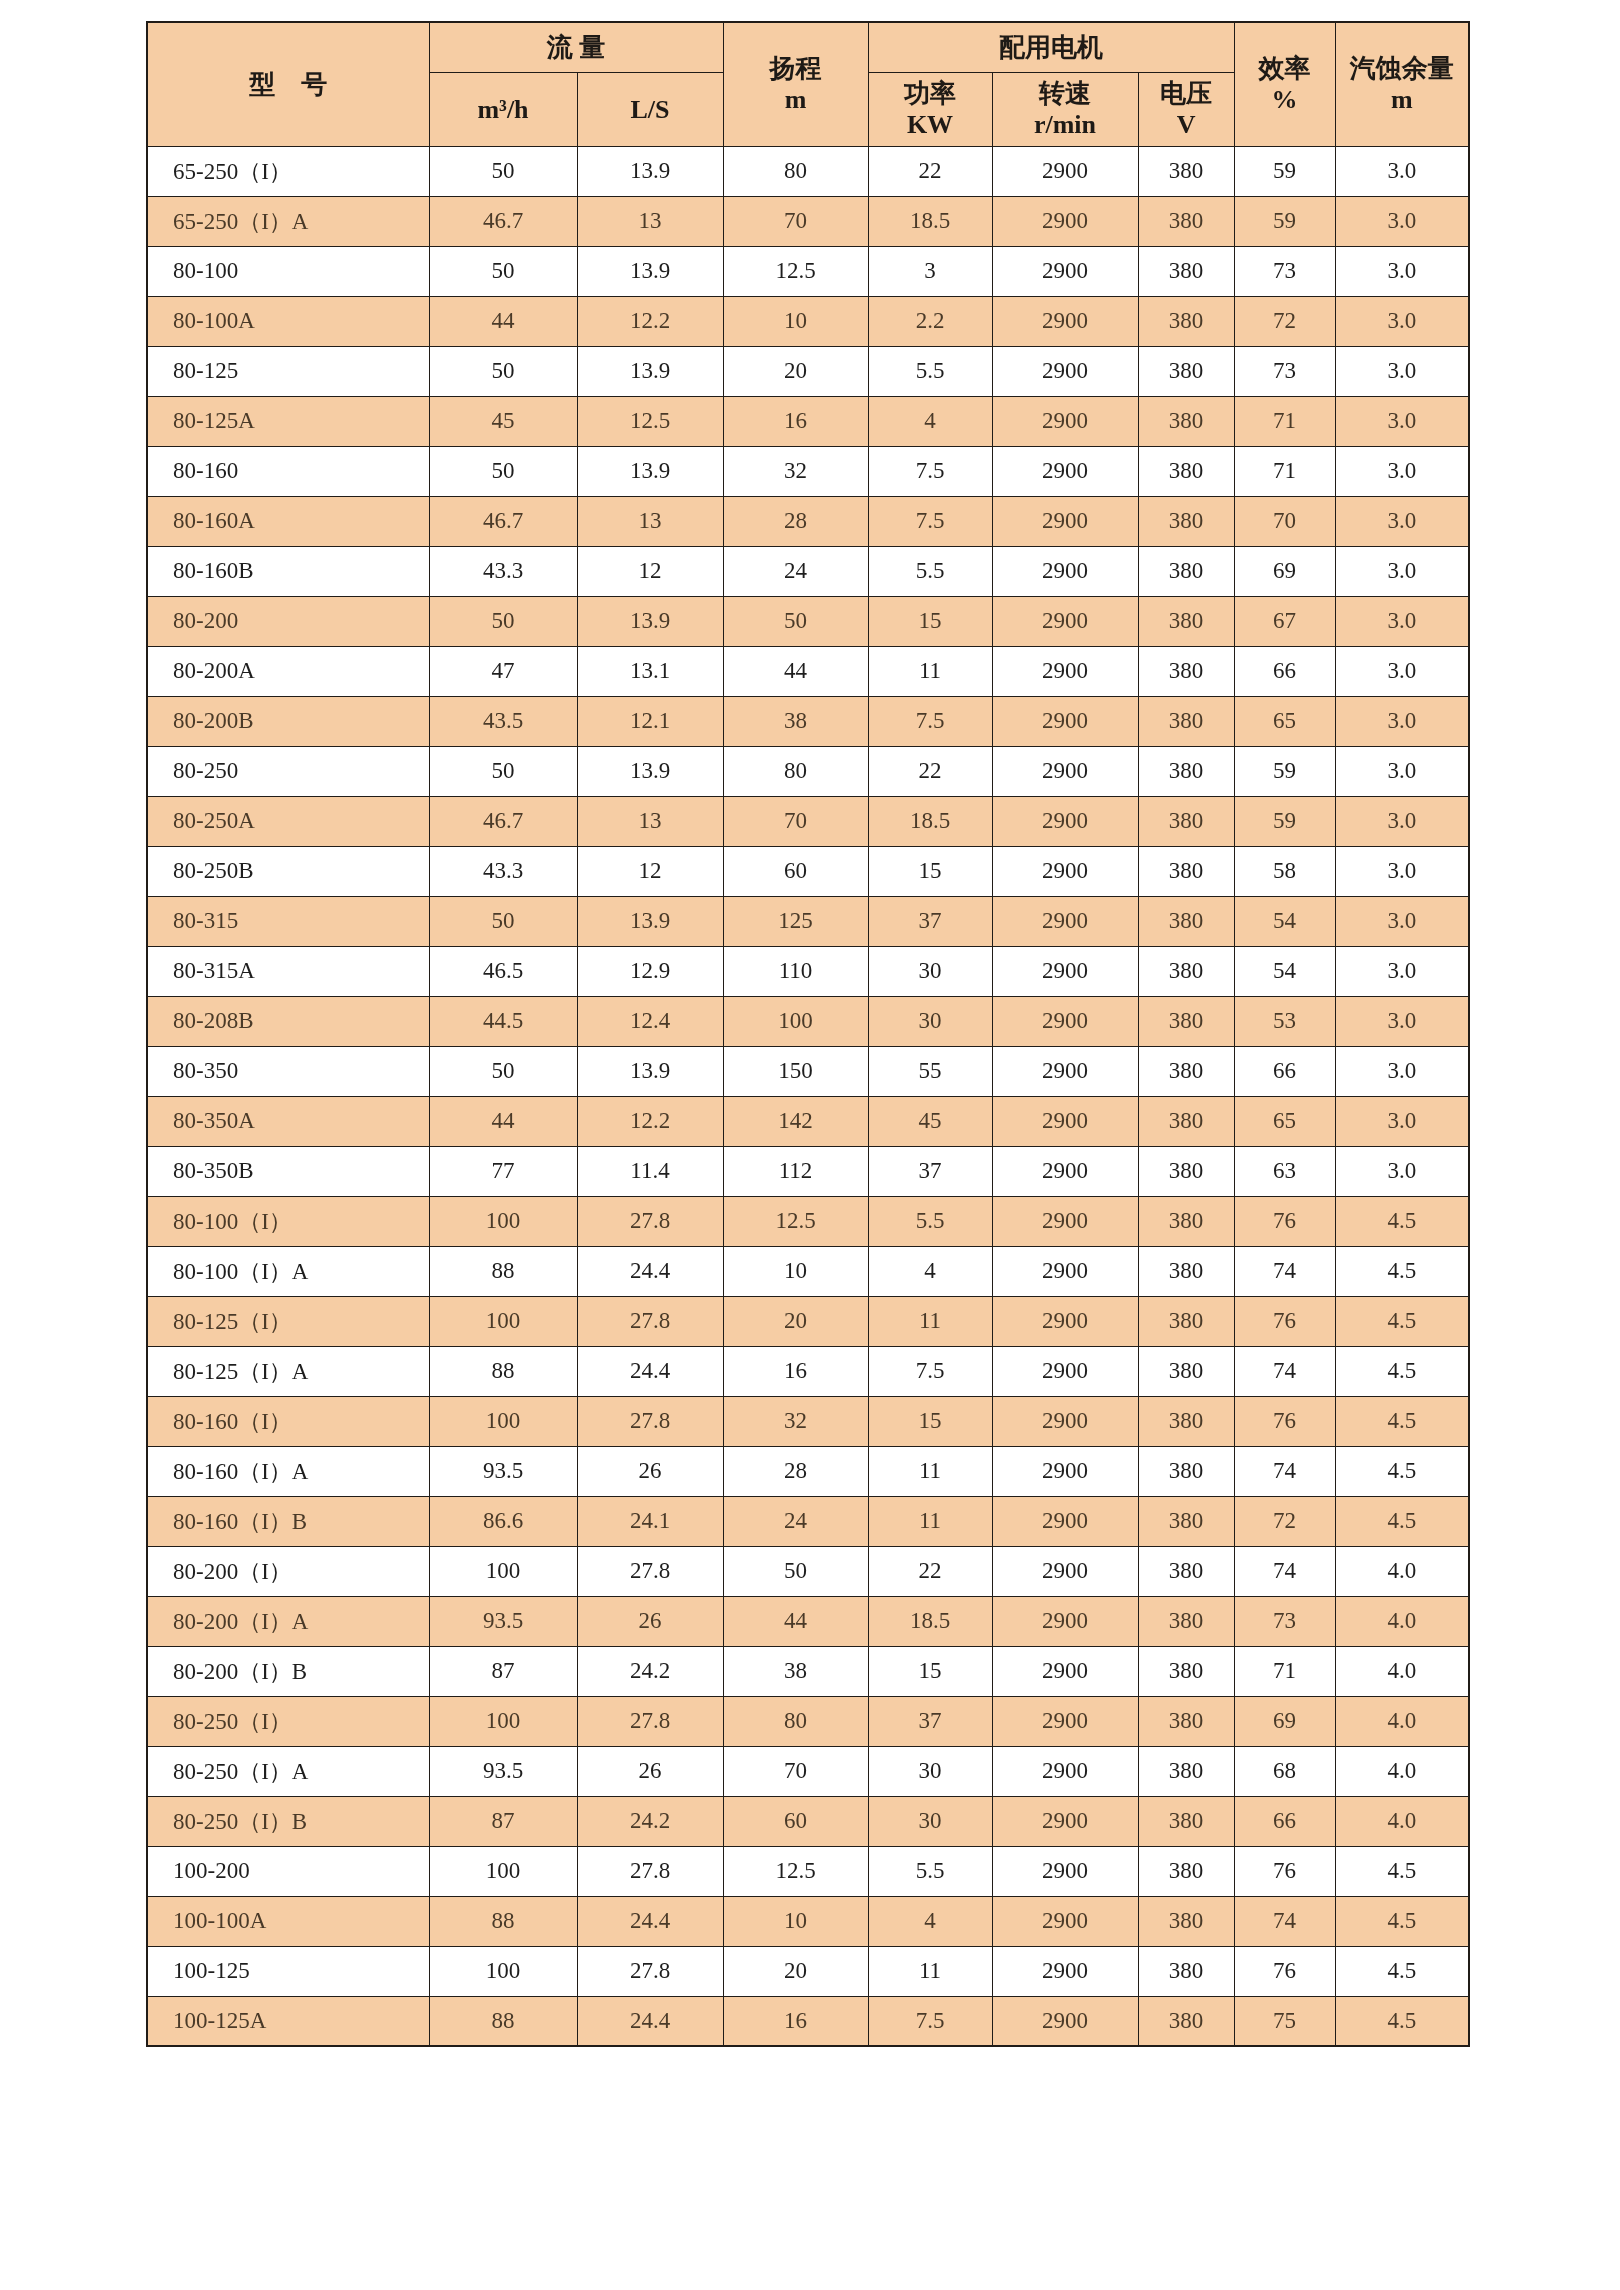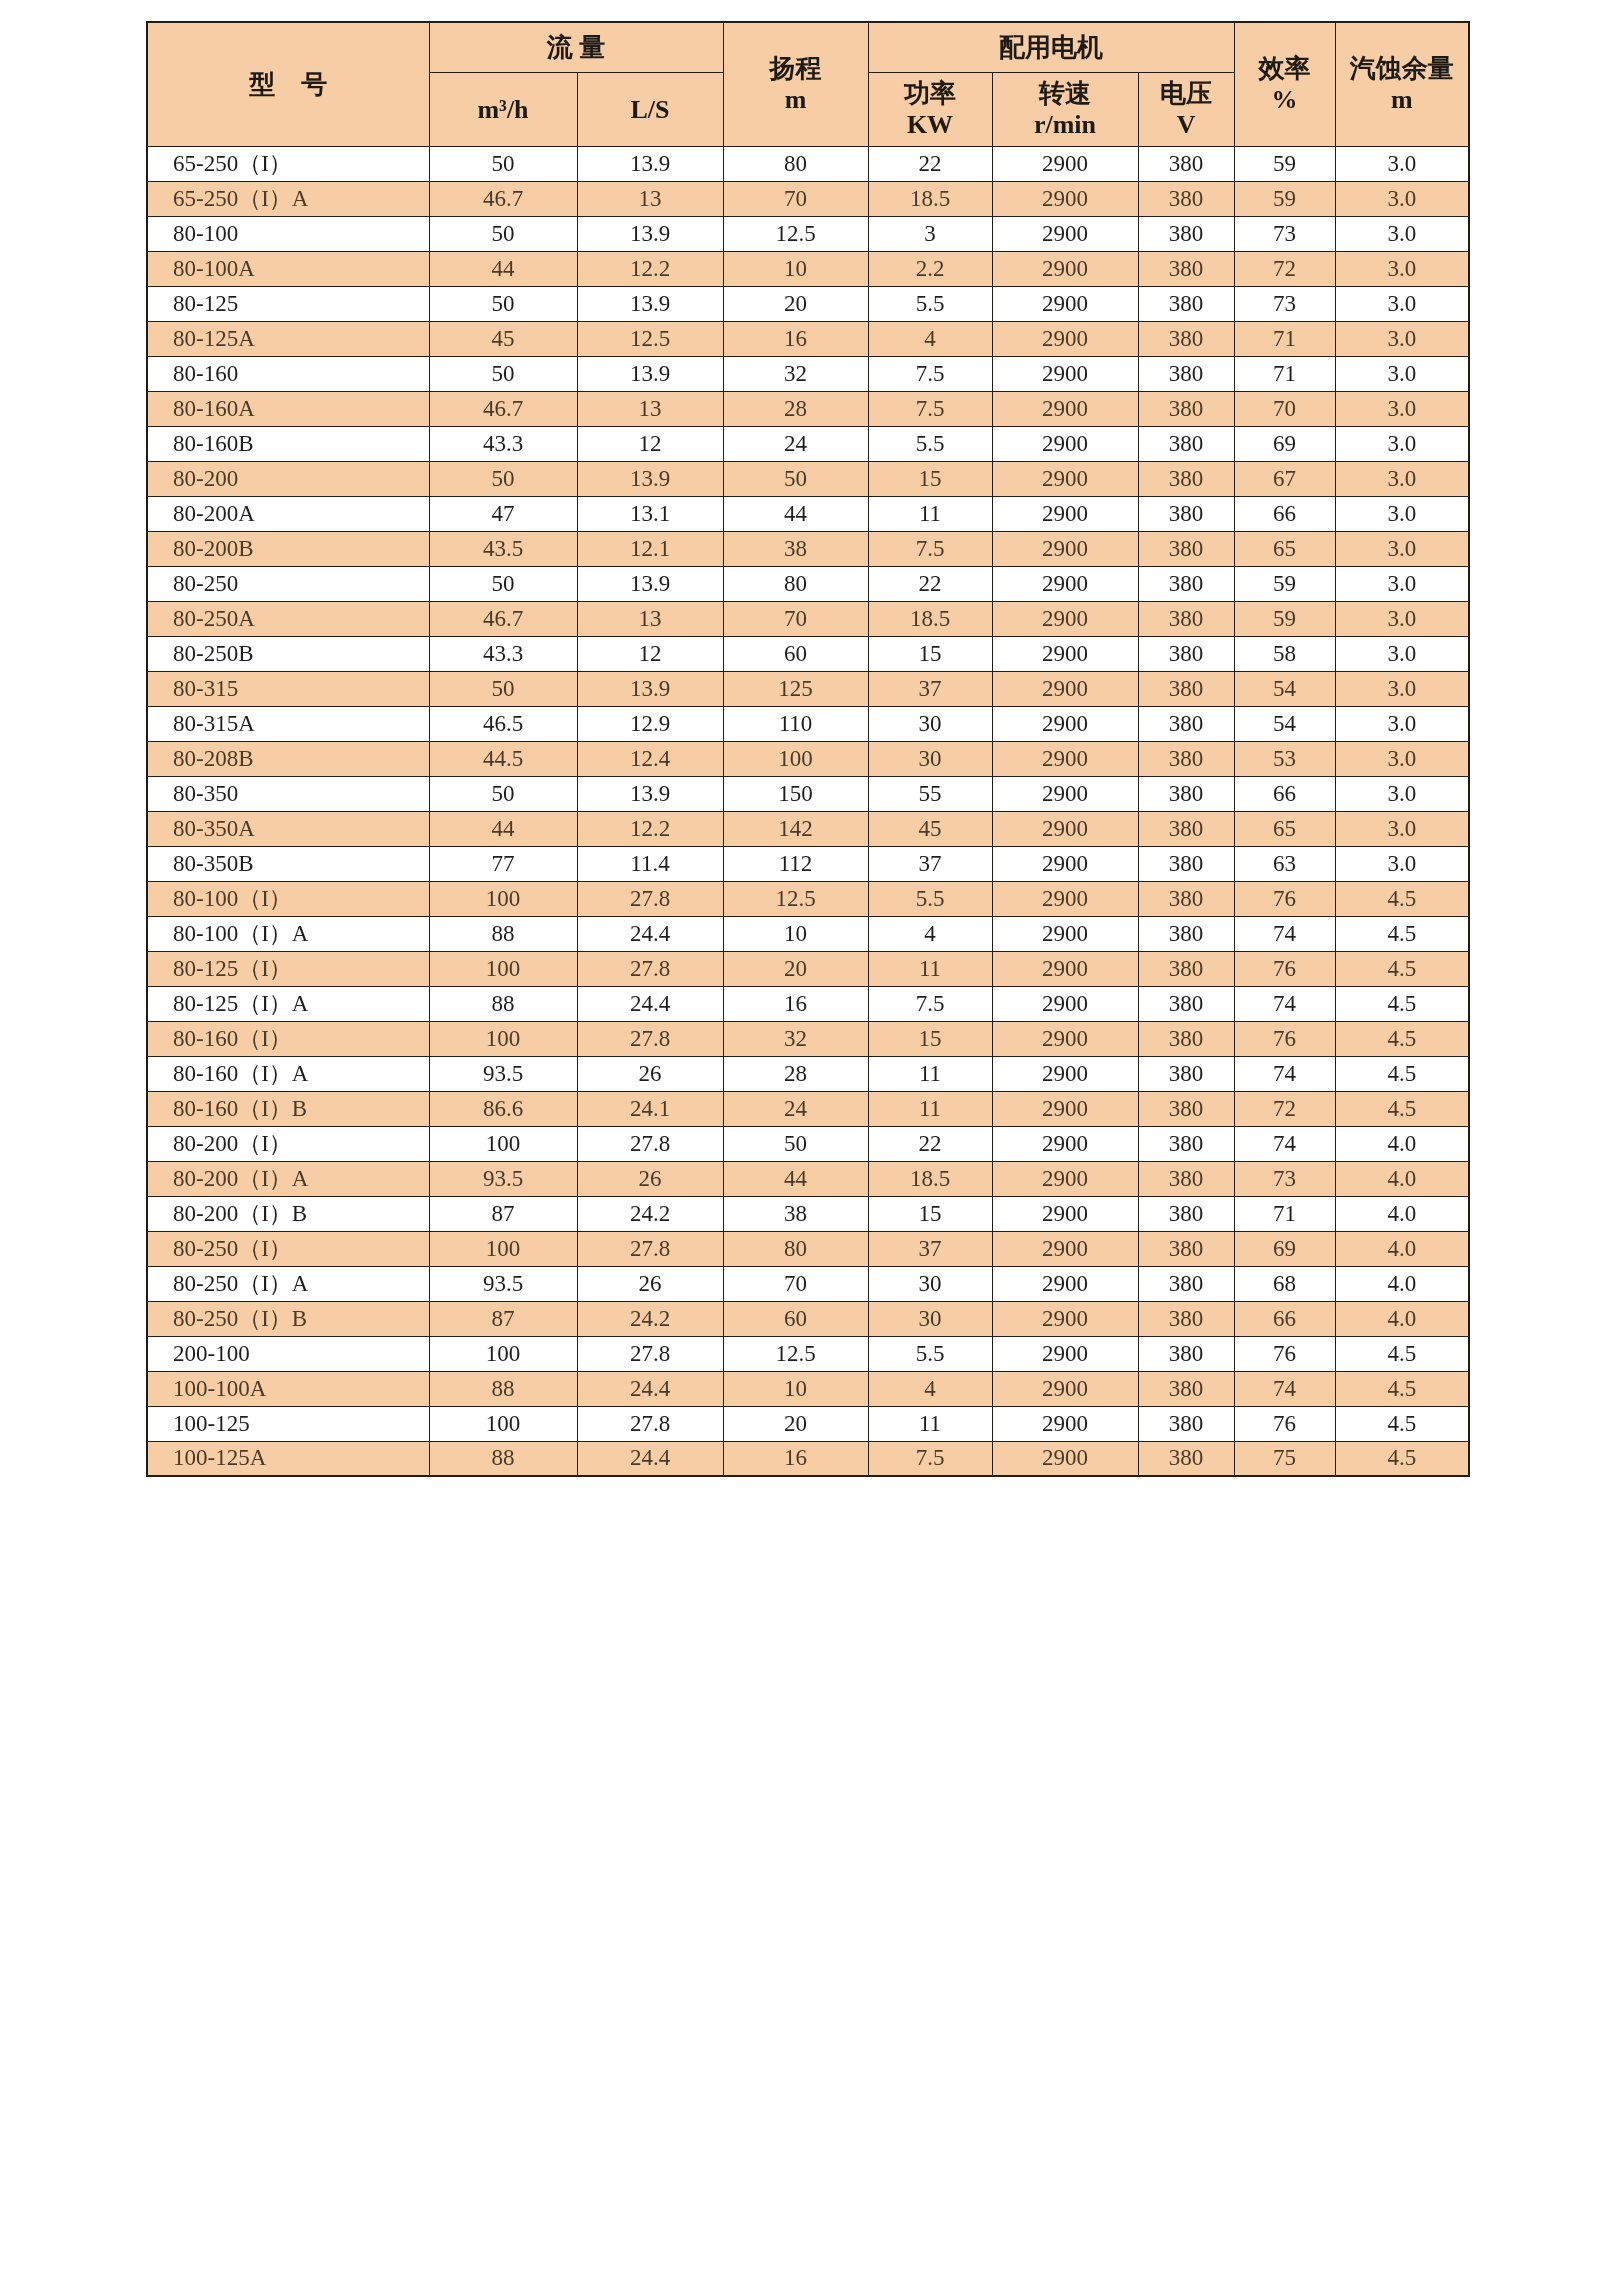--- a/index.html
+++ b/index.html
@@ -28,21 +28,21 @@
     font-weight:bold;
     font-size:26px;
     color:#1e1a16;
     text-align:center;
     vertical-align:middle;
     line-height:1.2;
   }
   tr.h1 > th.single{height:47px;margin-top:9px;}
   tr.h2 > th{height:71px;}
   thead th .ln{display:block;text-align:center;}
-  tbody tr{height:35px;}
+  tbody tr{height:50px;}
   tbody td{
     font-size:23px;
     text-align:center;
     vertical-align:middle;
     color:#1e1e1e;
     background:#ffffff;
   }
   tbody td.model{
     text-align:left;
     padding-left:25px;
@@ -472,21 +472,21 @@
           <td>87</td>
           <td>24.2</td>
           <td>60</td>
           <td>30</td>
           <td>2900</td>
           <td>380</td>
           <td>66</td>
           <td>4.0</td>
         </tr>
         <tr class="plain">
-          <td class="model">200-100</td>
+          <td class="model">100-200</td>
           <td>100</td>
           <td>27.8</td>
           <td>12.5</td>
           <td>5.5</td>
           <td>2900</td>
           <td>380</td>
           <td>76</td>
           <td>4.5</td>
         </tr>
         <tr class="band">

